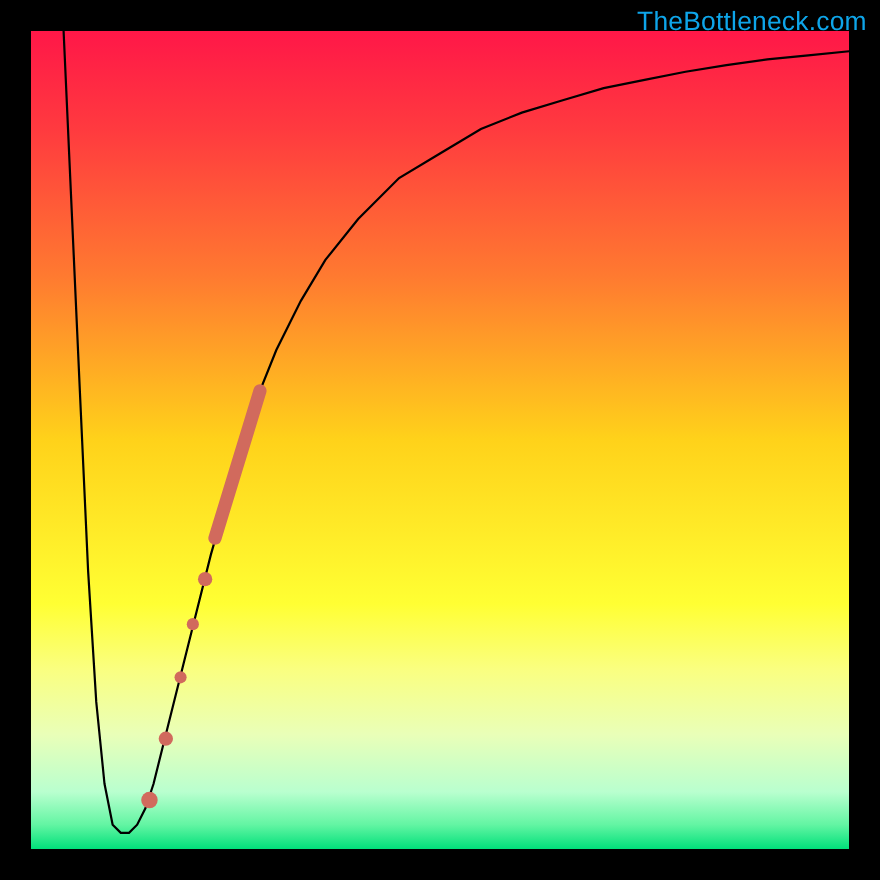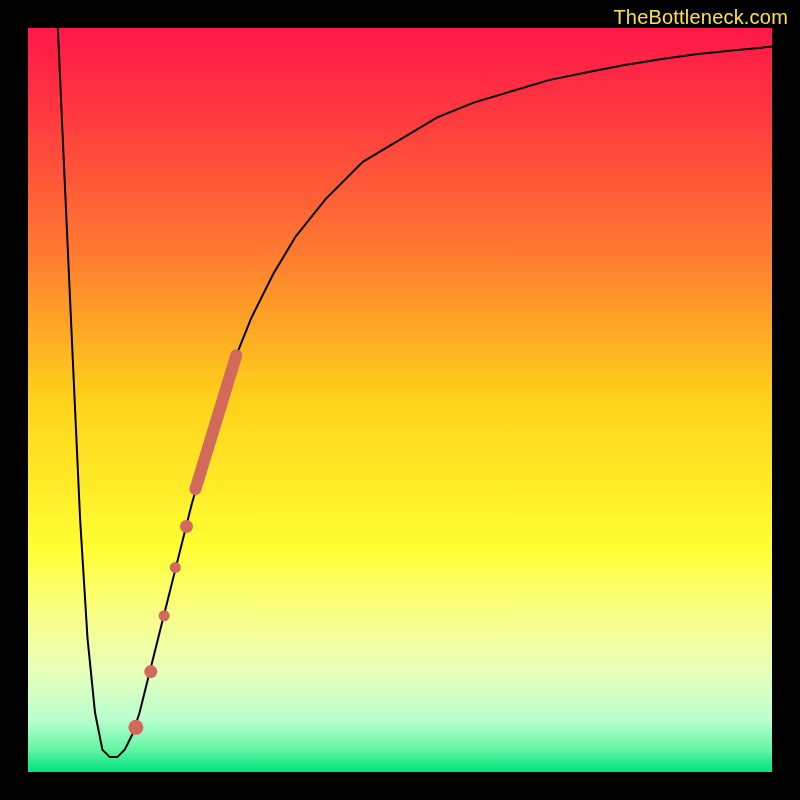--- a/index.html
+++ b/index.html
@@ -24,22 +24,22 @@
     left: 28px;
     top: 28px;
     width: 744px;   
     height: 744px;
     overflow: hidden;
   }
   .watermark {
     position: absolute;
     top: 6px;
     right: 12px;
-    color: #fde047;
-    font-size: 20px;
+    color: #0ea5e9;
+    font-size: 24px;
     font-weight: 500;
     letter-spacing: 0.2px;
     user-select: none;
   }
   svg {
     display: block;
   }
 </style>
 </head>
 <body>

